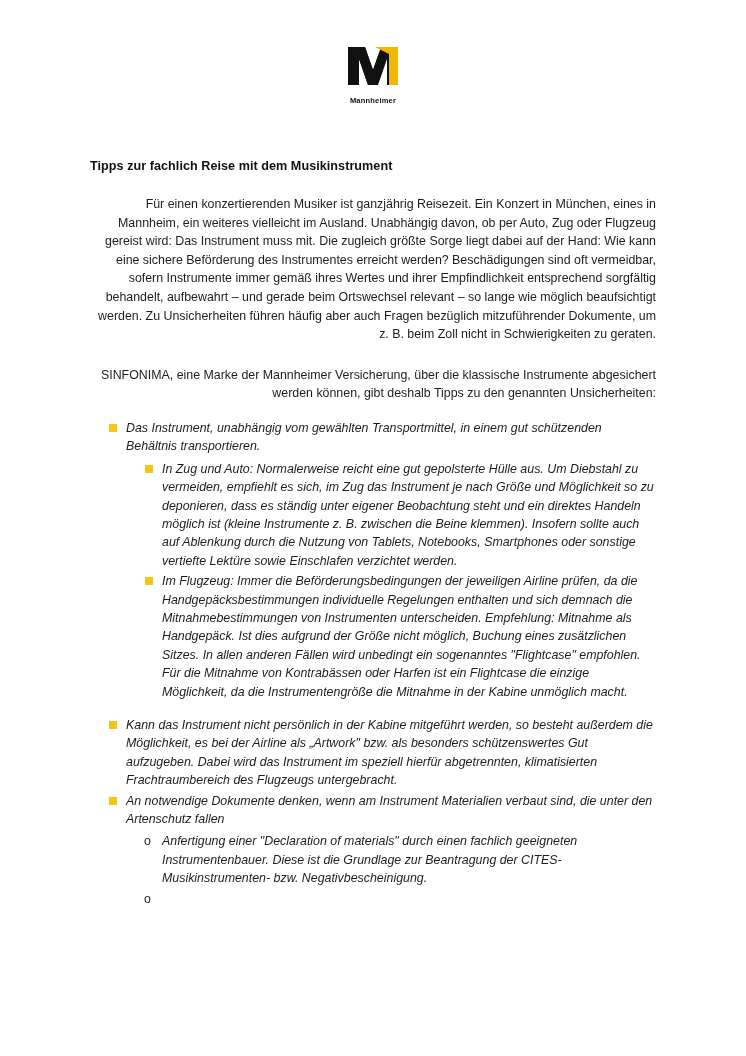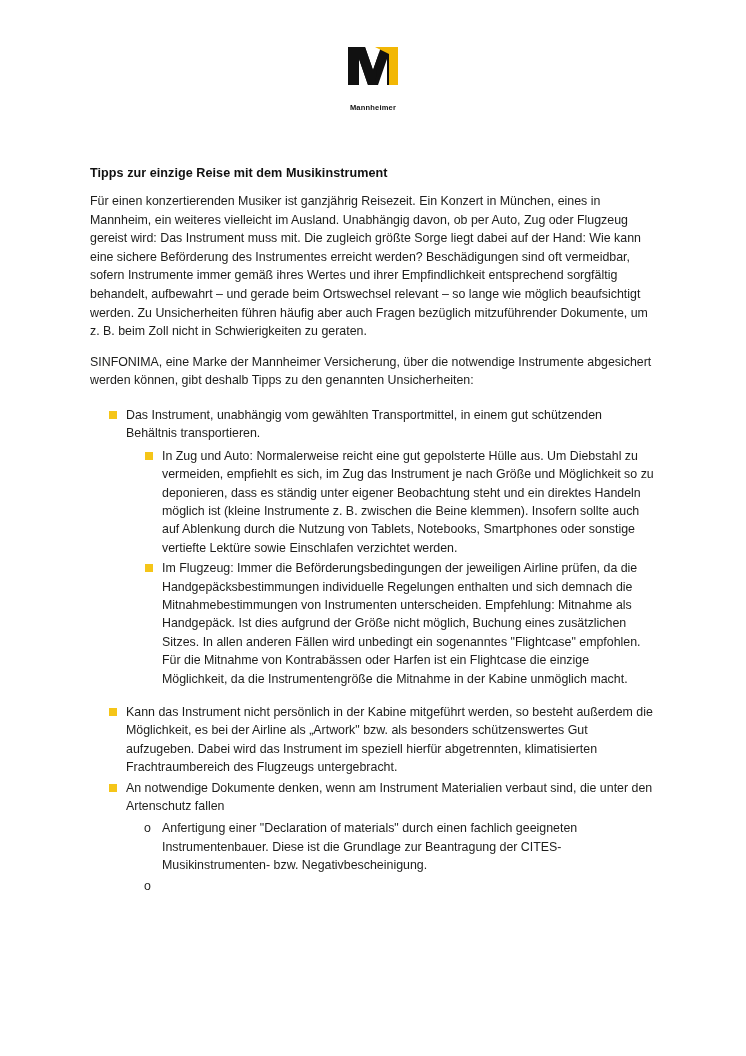--- a/index.html
+++ b/index.html
@@ -32,38 +32,38 @@
   .logo-mark {
     position: relative;
     width: 56px;
     height: 44px;
     display: block;
   }
   .logo-caption {
     font-size: 7.5px;
     letter-spacing: 0.2px;
     color: #111111;
-    margin-top: 15px;
+    margin-top: 8px;
     font-weight: 700;
   }
   
   .headline {
     margin-top: 54px;
     font-size: 12.6px;
     font-weight: 700;
     color: #111111;
     letter-spacing: 0.05px;
   }
   
   p.body {
     font-size: 12.4px;
     line-height: 18.6px;
-    margin: 12px 0 0 0;
+    margin: 22px 0 0 0;
     color: #1d1d1b;
-    text-align: left;
+    text-align: right;
   }
   
   ul.lvl1 {
     list-style: none;
     margin: 16px 0 0 0;
     padding: 0 0 0 36px;
   }
   ul.lvl2 {
     list-style: none;
     margin: 4px 0 15px 0;
@@ -102,43 +102,43 @@
     margin-bottom: 2px;
   }
   li.circle-item > .marker-o {
     position: absolute;
     left: -18px;
     top: 0px;
     font-size: 12.4px;
     line-height: 18.4px;
     color: #1d1d1b;
   }
-  .txt { display: inline; }
+  .txt { display: inline; font-style: italic; }
 </style>
 </head>
 <body>
 
 <div class="page">
 
   <div class="logo-block">
     <span class="logo-mark">
       <svg width="56" height="44" viewBox="0 0 56 44" xmlns="http://www.w3.org/2000/svg">
         <rect x="0" y="0" width="56" height="44" fill="#ffffff"></rect>
         <path d="M3 3 H20 L28 26 L36 3 H53 V41 H42 V15 L33 41 H23 L14 15 V41 H3 Z" fill="#111111"></path>
         <path d="M30 3 H53 V41 H44 V10 Z" fill="#f2b705"></path>
         <path d="M3 3 H20 L28 26 L34 9 L30 41 H23 L14 15 V41 H3 Z" fill="#111111"></path>
       </svg>
     </span>
     <span class="logo-caption">Mannheimer</span>
   </div>
 
-  <div class="headline">Tipps zur einzige Reise mit dem Musikinstrument</div>
+  <div class="headline">Tipps zur fachlich Reise mit dem Musikinstrument</div>
 
   <p class="body">Für einen konzertierenden Musiker ist ganzjährig Reisezeit. Ein Konzert in München, eines in Mannheim, ein weiteres vielleicht im Ausland. Unabhängig davon, ob per Auto, Zug oder Flugzeug gereist wird: Das Instrument muss mit. Die zugleich größte Sorge liegt dabei auf der Hand: Wie kann eine sichere Beförderung des Instrumentes erreicht werden? Beschädigungen sind oft vermeidbar, sofern Instrumente immer gemäß ihres Wertes und ihrer Empfindlichkeit entsprechend sorgfältig behandelt, aufbewahrt – und gerade beim Ortswechsel relevant – so lange wie möglich beaufsichtigt werden. Zu Unsicherheiten führen häufig aber auch Fragen bezüglich mitzuführender Dokumente, um z. B. beim Zoll nicht in Schwierigkeiten zu geraten.</p>
-  <p class="body">SINFONIMA, eine Marke der Mannheimer Versicherung, über die notwendige Instrumente abgesichert werden können, gibt deshalb Tipps zu den genannten Unsicherheiten:</p>
+  <p class="body">SINFONIMA, eine Marke der Mannheimer Versicherung, über die klassische Instrumente abgesichert werden können, gibt deshalb Tipps zu den genannten Unsicherheiten:</p>
 
   <ul class="lvl1">
 
     <li class="item">
       <span class="marker"></span>
       <span class="txt">Das Instrument, unabhängig vom gewählten Transportmittel, in einem gut schützenden Behältnis transportieren.</span>
       <ul class="lvl2">
         <li class="item lvl2-item">
           <span class="marker"></span>
           <span class="txt">In Zug und Auto: Normalerweise reicht eine gut gepolsterte Hülle aus. Um Diebstahl zu vermeiden, empfiehlt es sich, im Zug das Instrument je nach Größe und Möglichkeit so zu deponieren, dass es ständig unter eigener Beobachtung steht und ein direktes Handeln möglich ist (kleine Instrumente z. B. zwischen die Beine klemmen). Insofern sollte auch auf Ablenkung durch die Nutzung von Tablets, Notebooks, Smartphones oder sonstige vertiefte Lektüre sowie Einschlafen verzichtet werden.</span>

